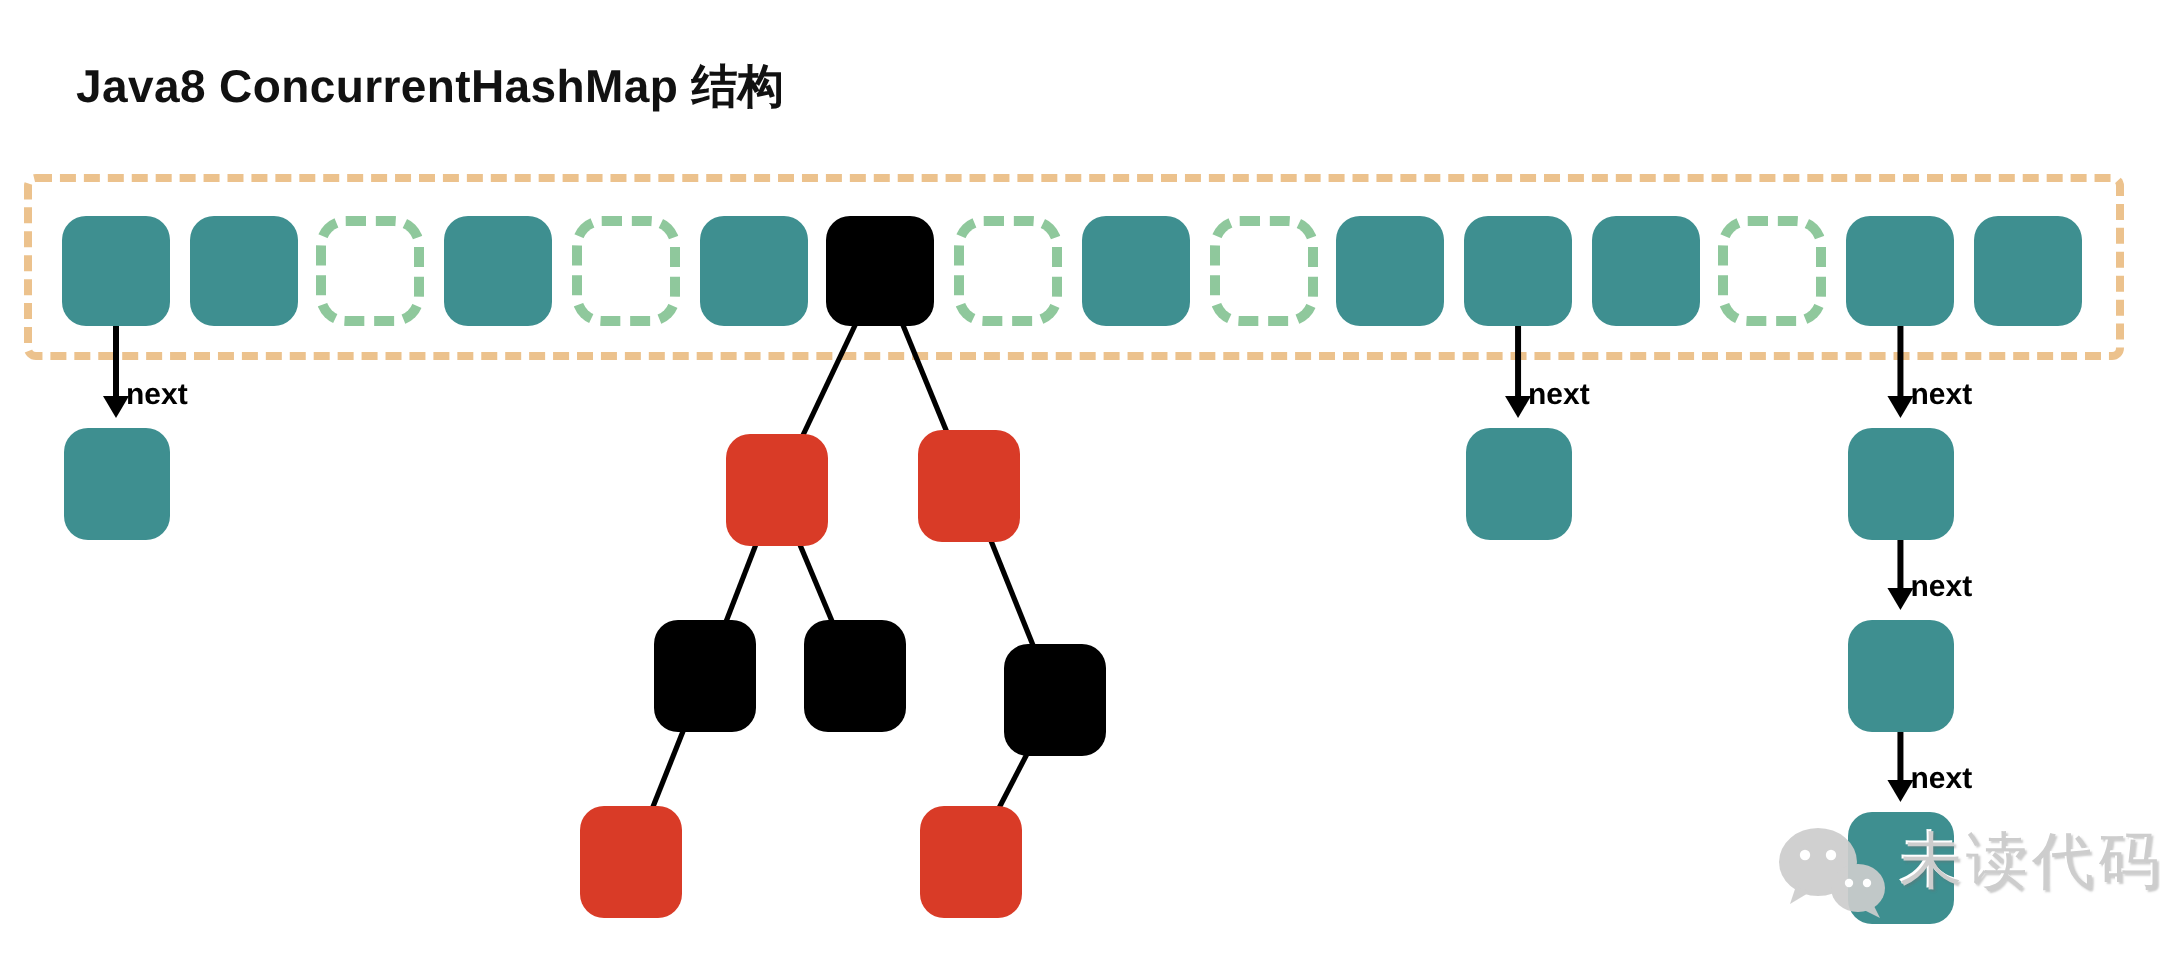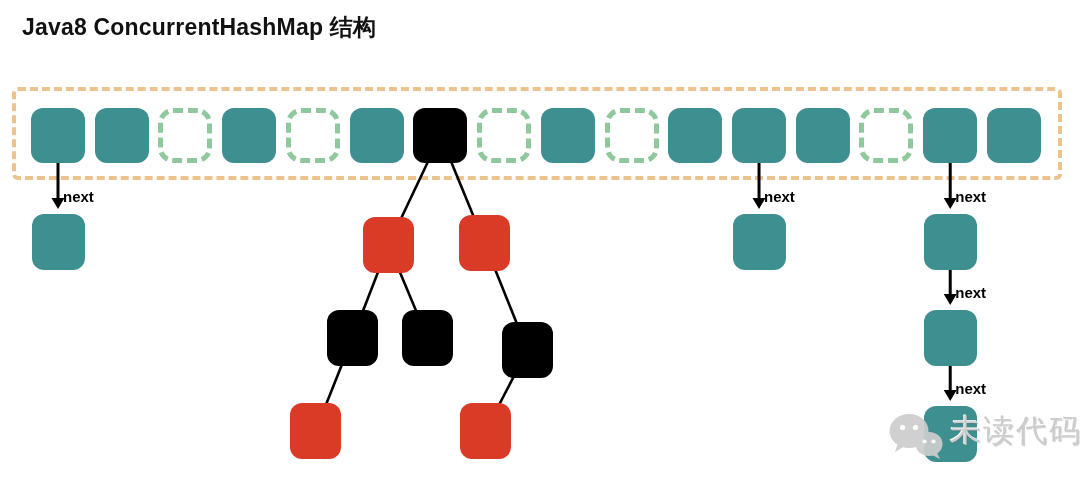--- a/index.html
+++ b/index.html
@@ -1,21 +1,21 @@
 <!DOCTYPE html>
 <html style="--bucket-occupied: #3E8F90; --bucket-empty-dashed: #8FC89C; --tree-bin-black: #000000; --tree-node-red: #D93B27; --array-border-dashed: #ECC28D; --arrow: #000000; --watermark-gray: #CDCDCD;"><head>
 <meta charset="utf-8">
 <style>
   html, body { margin:0; padding:0; background:#ffffff; }
   .stage {
     position:relative; width:1080px; height:479px; background:#ffffff;
     overflow:hidden; font-family:"Liberation Sans", sans-serif;
   }
   .title {
-    position:absolute; left:22px; top:12px; margin:0;
+    position:absolute; left:22px; top:12px; margin:16px;
     font-size:23px; font-weight:bold; color:#111111; letter-spacing:0.2px;
   }
   .array-box {
     position:absolute; left:12px; top:87px; width:1050px; height:93px;
     border:4px dashed var(--array-border-dashed); border-radius:6px;
     box-sizing:border-box; background:transparent;
   }
   #edges { position:absolute; left:0; top:0; width:1080px; height:479px; }
   .cell {
     position:absolute; width:54px; height:55px; border-radius:12px;

